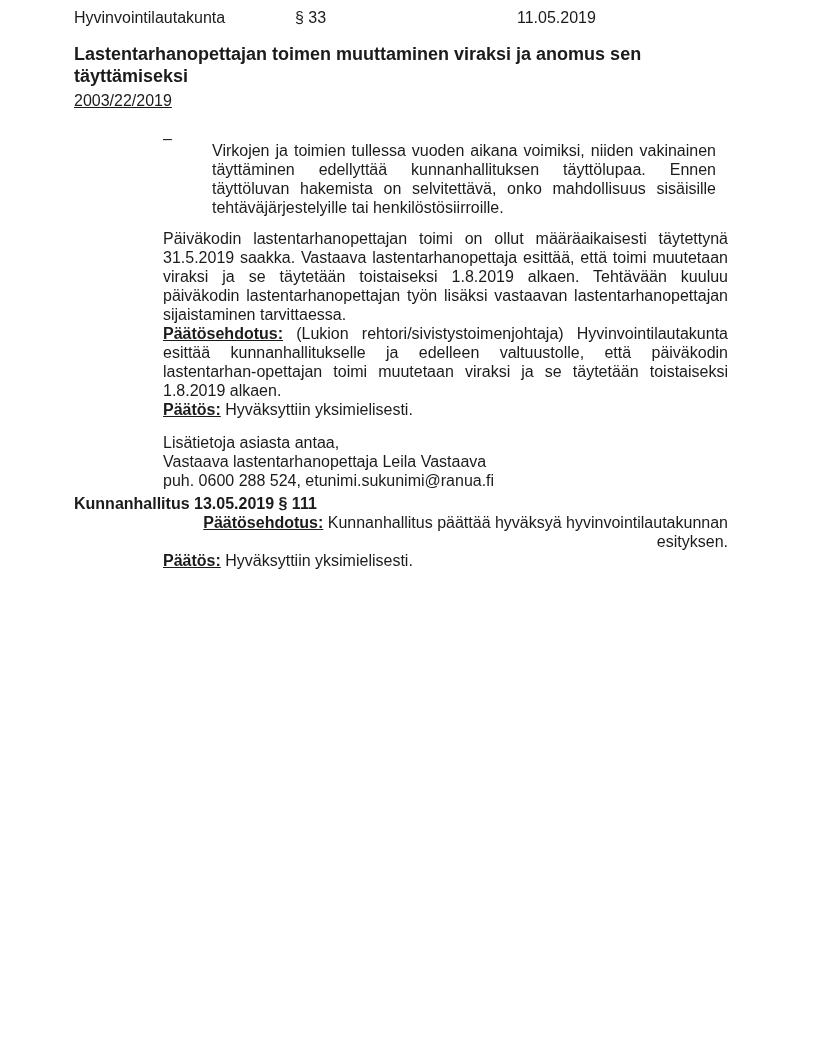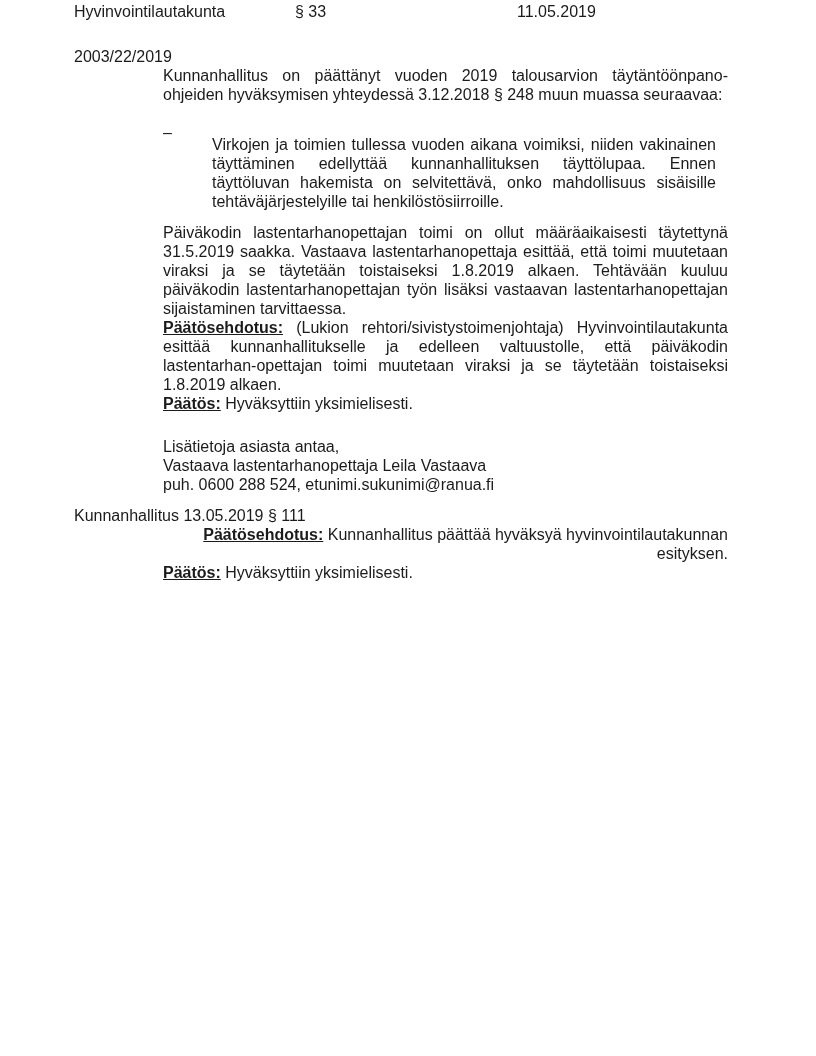--- a/index.html
+++ b/index.html
@@ -2,55 +2,55 @@
 <html><head>
 <meta charset="utf-8">
 <style>
   html, body { margin: 0; padding: 0; background: #ffffff; }
   .page {
     position: relative;
     width: 768px;
     height: 1056px;
     background: #ffffff;
     box-sizing: border-box;
-    padding: 2px 78px 0 74px;
+    padding: 8px 78px 0 74px;
     font-family: "Liberation Sans", "DejaVu Sans", sans-serif;
     font-size: 16px;
     line-height: 19px;
     color: #1b1b1b;
     overflow: hidden;
   }
   .header-table { width: 100%; }
   .header-row { display: flex; }
   .hc1 { width: 221px; }
   .hc2 { width: 222px; }
   .hc3 { flex: 1; }
 
   .doc-title {
     margin: 16px 0 0 0;
     font-size: 18px;
     line-height: 22px;
     font-weight: bold;
     max-width: 640px;
   }
-  .case-number { margin-top: 26px; }
+  .case-number { margin-top: 4px; text-decoration: underline; }
   .sec-heading { margin-top: 18px; }
-  .sec-heading.second { margin-top: 12px; }
+  .sec-heading.second { margin-top: 4px; font-weight: bold; }
 
   .body-block { margin-left: 89px; width: 565px; }
 
   p.para { margin: 0; }
   .just { text-align: justify; }
 
   .mt-first { margin-top: 33px; }
   .mt-bullet { margin-top: 19px; }
   .mt-para2 { margin-top: 12px; }
   .mt-prop1 { margin-top: 20px; }
   .mt-dec1 { margin-top: 21px; }
-  .mt-contact { margin-top: 24px; }
+  .mt-contact { margin-top: 14px; }
   .mt-prop2 { margin-top: 54px; text-align: right; }
   .mt-dec2 { margin-top: 19px; }
 
   .bullet { display: flex; }
   .bullet .marker { flex: 0 0 37px; }
   .bullet .btext { flex: 1; margin: 12px; text-align: justify; }
 
   .label {
     font-weight: bold;
     text-decoration: underline;
@@ -62,27 +62,27 @@
 <div class="page">
 
   <div class="header-table">
     <div class="header-row">
       <span class="hc1">Hyvinvointilautakunta</span>
       <span class="hc2">§ 33</span>
       <span class="hc3">11.05.2019</span>
     </div>
   </div>
 
+  <h1 class="doc-title">Lastentarhanopettajan toimen muuttaminen viraksi ja anomus sen täyttämiseksi</h1>
 
   <div class="case-number">2003/22/2019</div>
 
 
   <div class="body-block">
 
-    <p class="para just mt-first">Kunnanhallitus on päättänyt vuoden 2019 talousarvion täytäntöönpano-ohjeiden hyväksymisen yhteydessä 3.12.2018 § 248 muun muassa seuraavaa:</p>
 
     <div class="bullet mt-bullet">
       <span class="marker">–</span>
       <p class="btext">Virkojen ja toimien tullessa vuoden aikana voimiksi, niiden vakinainen täyttäminen edellyttää kunnanhallituksen täyttölupaa. Ennen täyttöluvan hakemista on selvitettävä, onko mahdollisuus sisäisille tehtäväjärjestelyille tai henkilöstösiirroille.</p>
     </div>
 
     <p class="para just mt-para2">Päiväkodin lastentarhanopettajan toimi on ollut määräaikaisesti täytettynä 31.5.2019 saakka. Vastaava lastentarhanopettaja esittää, että toimi muutetaan viraksi ja se täytetään toistaiseksi 1.8.2019 alkaen. Tehtävään kuuluu päiväkodin lastentarhanopettajan työn lisäksi vastaavan lastentarhanopettajan sijaistaminen tarvittaessa.</p>
 
     <p class="para just mt-prop1"><span class="label">Päätösehdotus:</span><span> (Lukion rehtori/sivistystoimenjohtaja) Hyvinvointilautakunta esittää kunnanhallitukselle ja edelleen valtuustolle, että päiväkodin lastentarhan-opettajan toimi muutetaan viraksi ja se täytetään toistaiseksi 1.8.2019 alkaen.</span></p>
 

